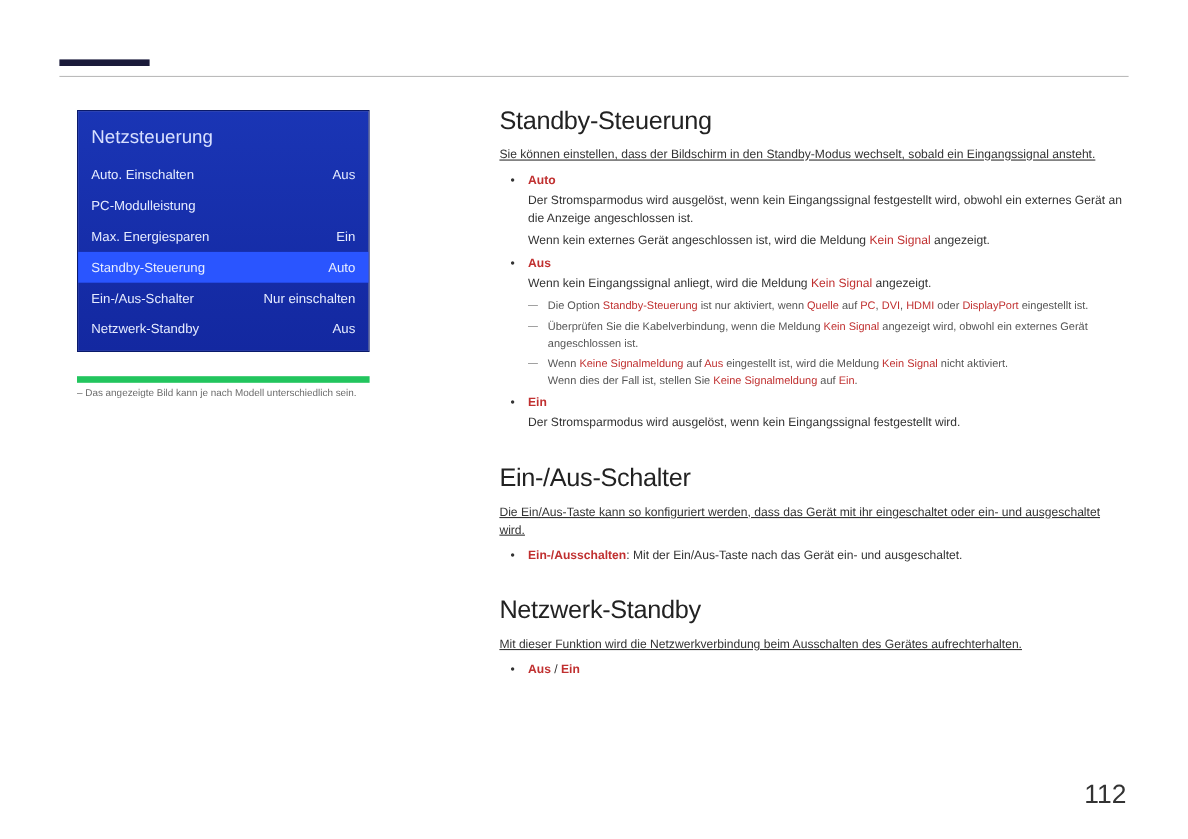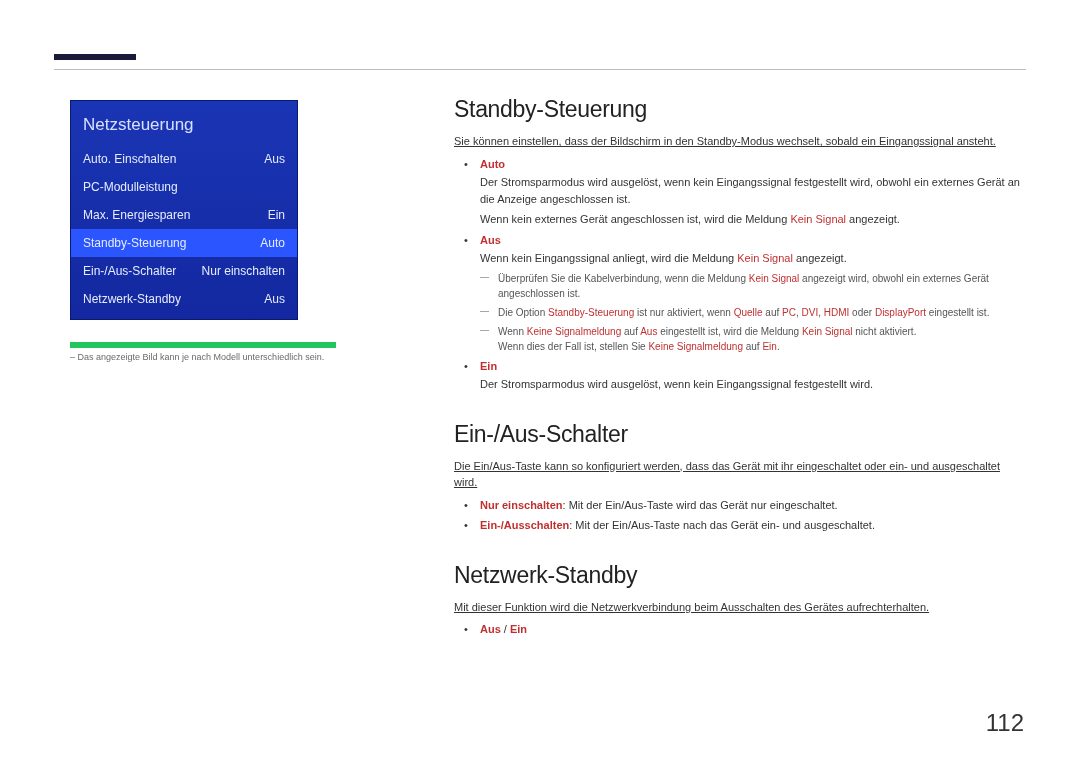--- a/index.html
+++ b/index.html
@@ -1,20 +1,20 @@
 <!DOCTYPE html>
 <html><head>
 <meta charset="utf-8">
 <style>
 * { margin: 0; padding: 0; box-sizing: border-box; }
 body { font-family: Arial, Helvetica, sans-serif; background: #fff; color: #333; width: 1080px; height: 763px; position: relative; }
 .top-rule { position: absolute; top: 69px; left: 54px; right: 54px; border-top: 1px solid #bbb; }
 .chapter-mark { position: absolute; top: 54px; left: 54px; width: 82px; height: 6px; background: #1a1a3a; }
 .leftcol { position: absolute; top: 100px; left: 70px; width: 270px; }
-.menu-panel { width: 228px; background: linear-gradient(to bottom, #1a35b5, #1328a0); border: 1px solid #0a1a6a; padding: 10px 0 6px 0; font-size: 12px; color: #d8e0ff; }
+.menu-panel { width: 266px; background: linear-gradient(to bottom, #1a35b5, #1328a0); border: 1px solid #0a1a6a; padding: 10px 0 6px 0; font-size: 12px; color: #d8e0ff; }
 .menu-title { font-size: 17px; font-weight: 400; color: #d8e0ff; padding: 4px 12px 10px 12px; }
 .menu-row { display: flex; justify-content: space-between; align-items: flex-start; padding: 7px 12px; font-size: 12px; color: #e6ecff; }
 .menu-row.selected { background: #2a55ff; }
 .menu-row .lbl { }
 .menu-row .val { text-align: right; }
 .leftnote { font-size: 9px; color: #6b6b6b; margin-top: 22px; line-height: 1.3; border-top: 6px solid #22c55e; padding-top: 4px; width: 266px; }
 .rightcol { position: absolute; top: 96px; left: 454px; width: 572px; }
 .sec-title { font-size: 23px; font-weight: 400; color: #222; margin-bottom: 10px; letter-spacing: -0.3px; }
 .para { font-size: 11px; color: #333; line-height: 1.5; margin-bottom: 6px; text-decoration: underline; }
 .bullets { list-style: none; padding-left: 26px; }
@@ -81,45 +81,42 @@
           <span>Wenn kein externes Gerät angeschlossen ist, wird die Meldung </span><span class="red">Kein Signal</span><span> angezeigt.</span>
         </div>
       </li>
       <li>
         <span class="red bold">Aus</span>
         <div class="subp">
           <span>Wenn kein Eingangssignal anliegt, wird die Meldung </span><span class="red">Kein Signal</span><span> angezeigt.</span>
         </div>
         <ul class="dashlist">
           <li>
-            <span>Überprüfen Sie die Kabelverbindung, wenn die Meldung </span><span class="red">Kein Signal</span><span> angezeigt wird, obwohl ein externes Gerät angeschlossen ist.</span>
+            <span>Die Option </span><span class="red">Standby-Steuerung</span><span> ist nur aktiviert, wenn </span><span class="red">Quelle</span><span> auf </span><span class="red">PC</span><span>, </span><span class="red">DVI</span><span>, </span><span class="red">HDMI</span><span> oder </span><span class="red">DisplayPort</span><span> eingestellt ist.</span>
           </li>
           <li>
-            <span>Die Option </span><span class="red">Standby-Steuerung</span><span> ist nur aktiviert, wenn </span><span class="red">Quelle</span><span> auf </span><span class="red">PC</span><span>, </span><span class="red">DVI</span><span>, </span><span class="red">HDMI</span><span> oder </span><span class="red">DisplayPort</span><span> eingestellt ist.</span>
+            <span>Überprüfen Sie die Kabelverbindung, wenn die Meldung </span><span class="red">Kein Signal</span><span> angezeigt wird, obwohl ein externes Gerät angeschlossen ist.</span>
           </li>
           <li>
             <span>Wenn </span><span class="red">Keine Signalmeldung</span><span> auf </span><span class="red">Aus</span><span> eingestellt ist, wird die Meldung </span><span class="red">Kein Signal</span><span> nicht aktiviert.</span><br>
             <span>Wenn dies der Fall ist, stellen Sie </span><span class="red">Keine Signalmeldung</span><span> auf </span><span class="red">Ein</span><span>.</span>
           </li>
         </ul>
       </li>
       <li>
         <span class="red bold">Ein</span>
         <div class="subp">Der Stromsparmodus wird ausgelöst, wenn kein Eingangssignal festgestellt wird.</div>
       </li>
     </ul>
   </div>
 
   <div class="section">
     <div class="sec-title">Ein-/Aus-Schalter</div>
     <div class="para">Die Ein/Aus-Taste kann so konfiguriert werden, dass das Gerät mit ihr eingeschaltet oder ein- und ausgeschaltet wird.</div>
     <ul class="bullets">
-      <li>
-        <span class="red bold">Nur einschalten</span><span>: Mit der Ein/Aus-Taste wird das Gerät nur eingeschaltet.</span>
-      </li>
       <li>
         <span class="red bold">Ein-/Ausschalten</span><span>: Mit der Ein/Aus-Taste nach das Gerät ein- und ausgeschaltet.</span>
       </li>
     </ul>
   </div>
 
   <div class="section">
     <div class="sec-title">Netzwerk-Standby</div>
     <div class="para">Mit dieser Funktion wird die Netzwerkverbindung beim Ausschalten des Gerätes aufrechterhalten.</div>
     <ul class="bullets">

